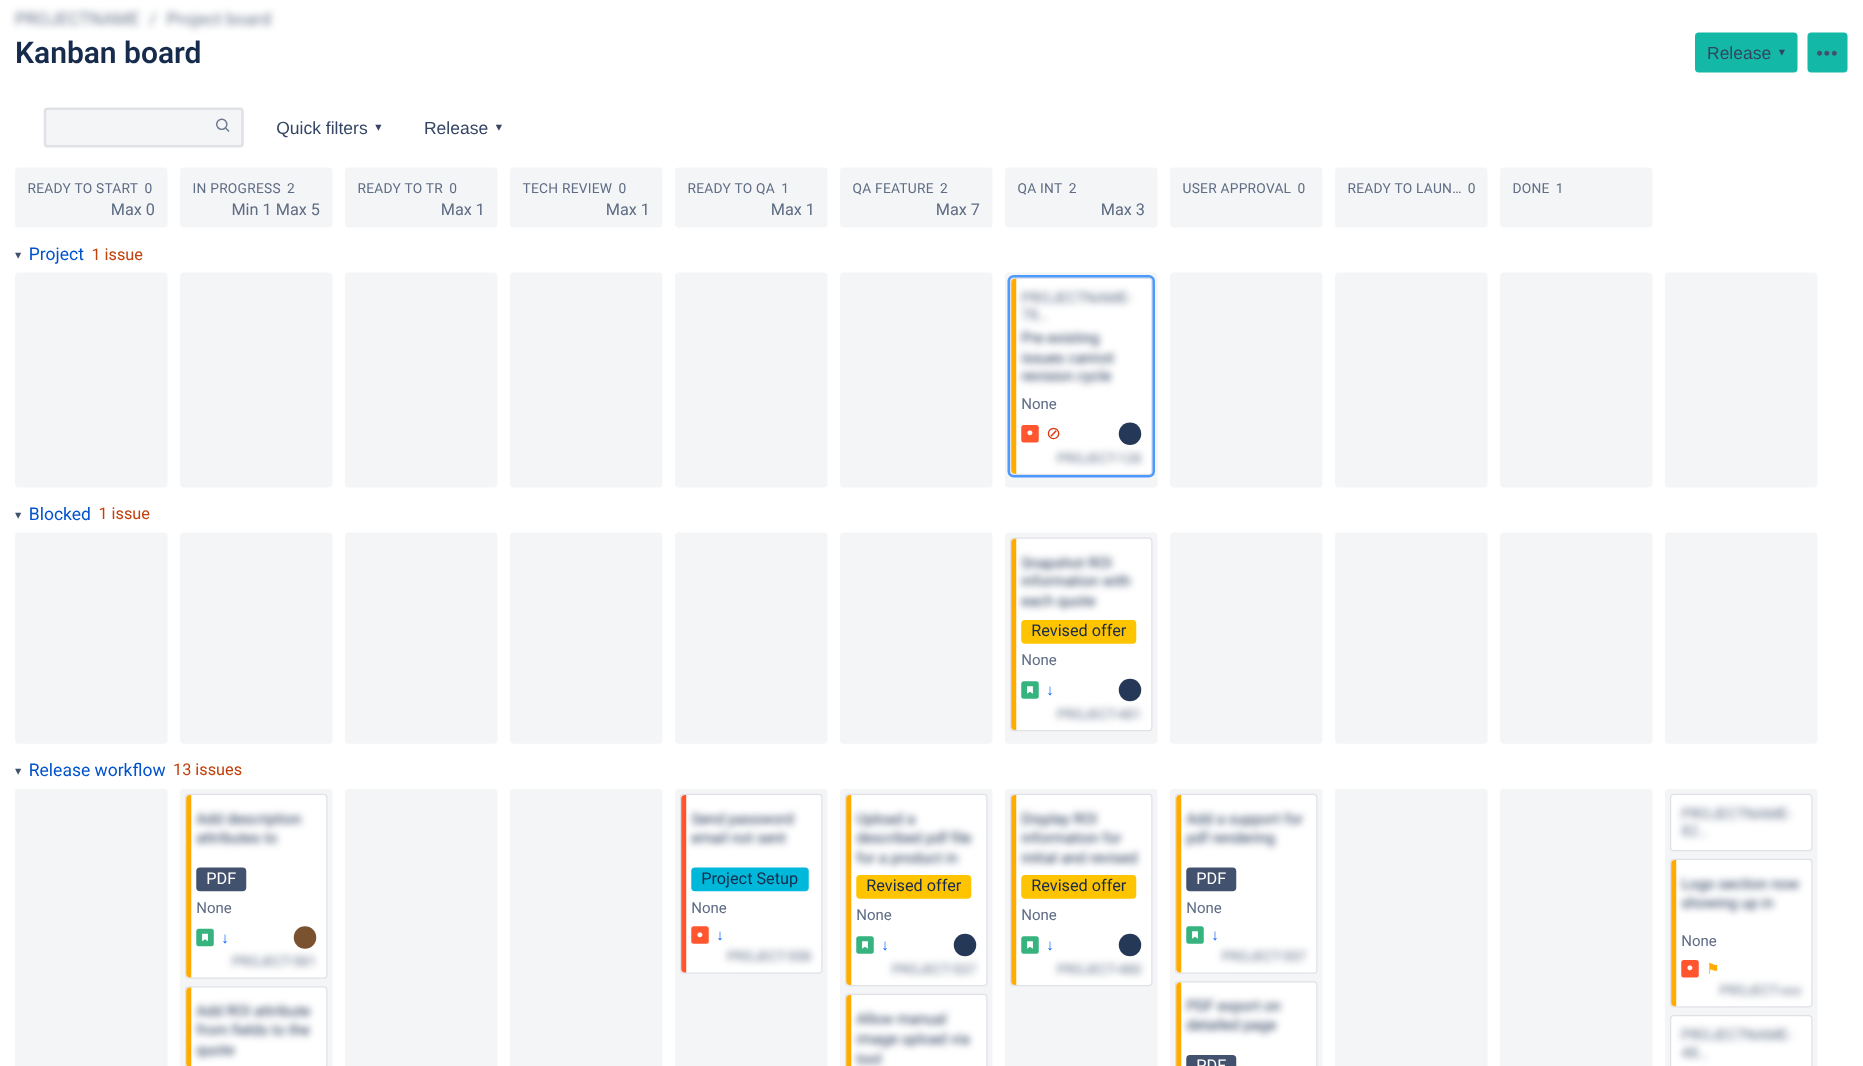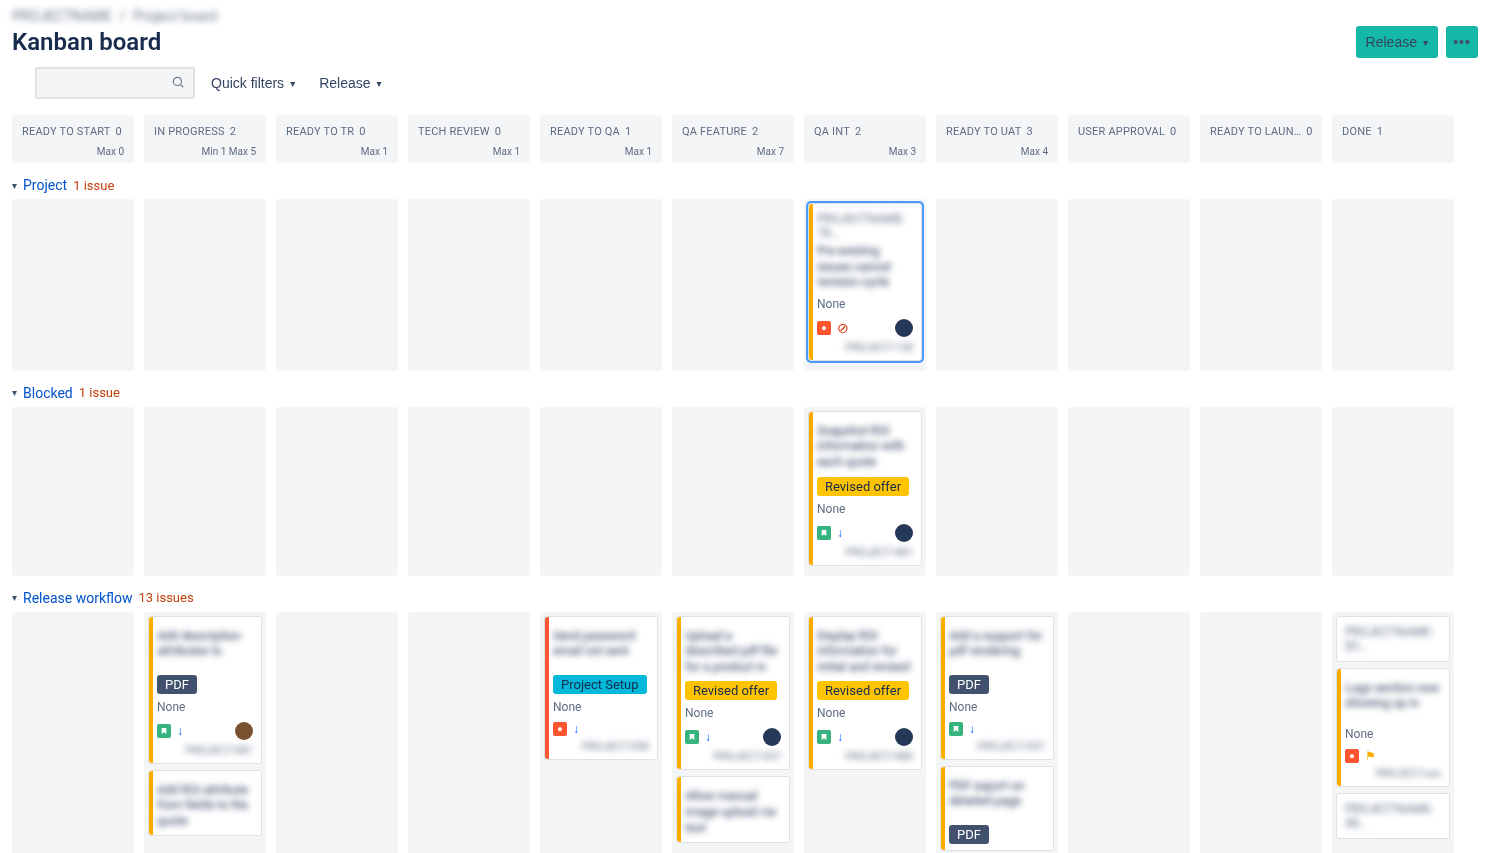--- a/index.html
+++ b/index.html
@@ -13,42 +13,42 @@
   }
   .page { padding: 0 12px 12px 12px; width: 1490px; }
   .breadcrumbs { display:flex; gap:8px; align-items:center; color:#6B778C; font-size:14px; padding-top:8px; filter: blur(3px); }
   .breadcrumbs .sep { color:#6B778C; }
   .title-row { display:flex; align-items:center; justify-content:space-between; margin-top:2px; }
   h1 { font-size:24px; font-weight:600; color:#172B4D; margin:0; }
   .title-actions { display:flex; gap:8px; }
   .btn { background:#14b8a6; border:none; border-radius:3px; padding:6px 10px; font-size:14px; color:#344563; cursor:pointer; display:inline-flex; align-items:center; gap:6px; }
   .icon-btn { width:32px; height:32px; justify-content:center; padding:0; }
   .chev { font-size:10px; color:#344563; }
-  .filters-row { display:flex; align-items:center; gap:8px; margin-top:9px;padding-left:23px; }
+  .filters-row { display:flex; align-items:center; gap:18px; margin-top:28px;padding-left:23px; }
   .search-box { display:flex; align-items:center; background:#F4F5F7; border:2px solid #DFE1E6; border-radius:3px; width:160px; height:32px; padding:0 8px; }
   .search-box input { flex:1; border:none; background:transparent; outline:none; font-size:14px; width:100%; }
   .search-box .mag { color:#6B778C; }
   .filter-btn { border:none; background:transparent; font-size:14px; color:#344563; cursor:pointer; display:inline-flex; align-items:center; gap:6px; padding:6px 8px; }
   
   .board { margin-top:16px; }
   .cols { display:flex; gap:10px; }
   .col-head {
     background:#F4F5F7;
     border-radius:3px;
     width:122px;
     min-width:122px;
     padding:10px 10px 6px 10px;
     color:#5E6C84;
     font-size:11px;
     position:relative;
     height:48px;
   }
   .col-title-row { display:flex; align-items:center; gap:5px; text-transform:uppercase; letter-spacing:0.2px; white-space:nowrap; overflow:hidden; text-overflow:ellipsis; }
   .col-count { color:#5E6C84; }
-  .col-limits { position:absolute; right:10px; bottom:6px; font-size:10px; color:#5E6C84; white-space:nowrap;padding-left:20px; }
+  .col-limits { position:absolute; right:10px; bottom:6px; font-size:13px; color:#5E6C84; white-space:nowrap;padding-left:20px; }
   
   .lane-header { display:flex; align-items:center; gap:6px; margin:14px 0 6px 0; font-size:14px; color:#42526E; }
   .lane-header .chev-sm { font-size:10px; color:#42526E; }
   .lane-header .lane-name { color:#0052CC; }
   .lane-header .lane-count { color:#c2410c; font-size:13px; }
   .lane-cols { display:flex; gap:10px; }
   .lane-cell {
     background:#F4F5F7;
     border-radius:3px;
     width:122px; min-width:122px;
@@ -175,27 +175,20 @@
         </div>
         <div class="col-head">
           <div class="col-title-row">
             <span>QA INT</span>
             <span class="col-count">2</span>
           </div>
           <div class="col-limits">Max 3</div>
         </div>
         <div class="col-head">
           <div class="col-title-row">
-            <span>READY TO UAT</span>
-            <span class="col-count">3</span>
-          </div>
-          <div class="col-limits">Max 4</div>
-        </div>
-        <div class="col-head">
-          <div class="col-title-row">
             <span>USER APPROVAL</span>
             <span class="col-count">0</span>
           </div>
         </div>
         <div class="col-head">
           <div class="col-title-row">
             <span>READY TO LAUN…</span>
             <span class="col-count">0</span>
           </div>
         </div>

